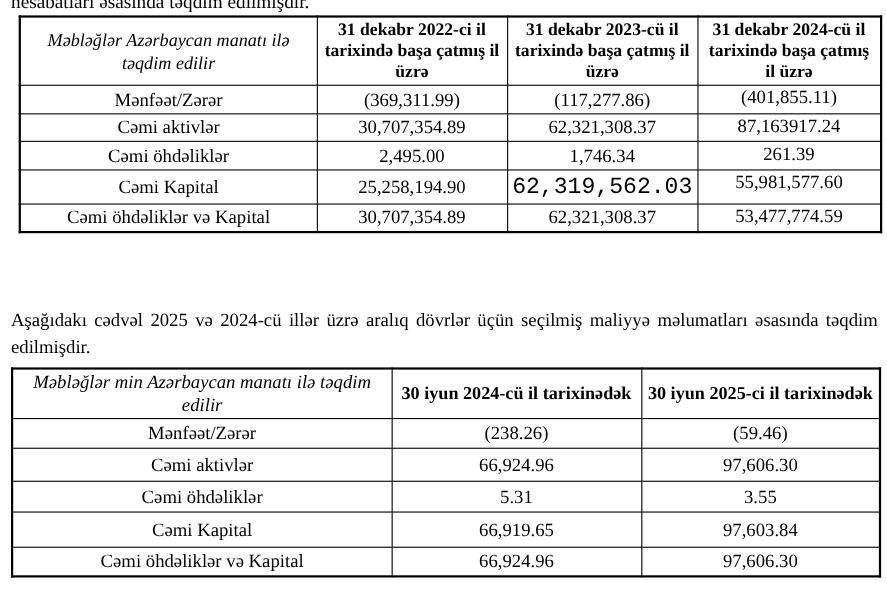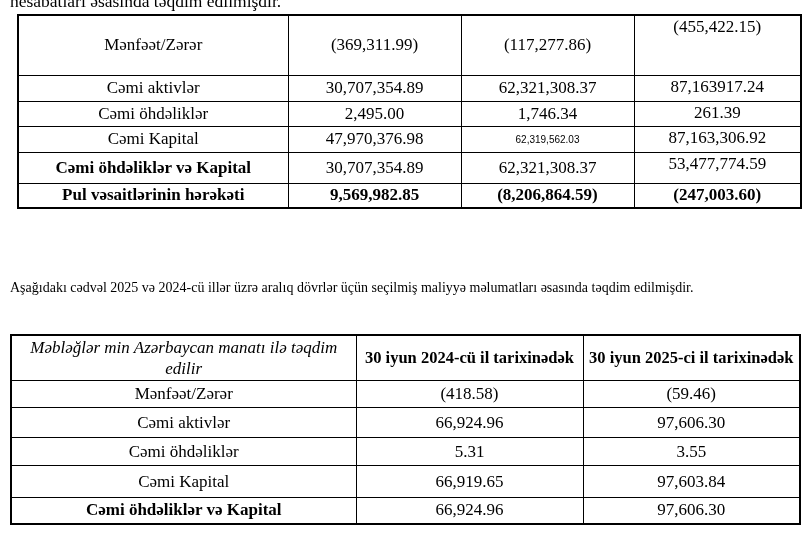--- a/index.html
+++ b/index.html
@@ -42,114 +42,114 @@
   #annual-table th.year-hdr { font-weight: bold; font-size: 16px; line-height: 19px; padding: 2px 6px; }
   #annual-table th.corner-hdr { font-style: italic; font-size: 16.5px; line-height: 21px; }
   #annual-table tr:nth-child(1) { height: 60px; }
   #annual-table tr:nth-child(2) { height: 26px; }
   #annual-table tr:nth-child(3) { height: 25px; }
   #annual-table tr:nth-child(4) { height: 26px; }
   #annual-table tr:nth-child(5) { height: 31px; }
   #annual-table tr:nth-child(6) { height: 25px; }
   #annual-table tr:nth-child(7) { height: 28px; }
   #annual-table td.col-2024 { vertical-align: top; padding-top: 1px; }
-  #annual-table td.sans-quirk { font-family: Liberation Sans, sans-serif; font-size: 10px; }
+  #annual-table td.sans-quirk { font-family: Liberation Mono, monospace; font-size: 21px; }
 
   
   #interim-table { left: 10px; top: 334px; width: 789px; font-size: 17px; }
   #interim-table th.year-hdr { font-weight: bold; font-size: 16.5px; line-height: 20px; }
   #interim-table th.corner-hdr { font-style: italic; font-size: 17px; line-height: 21px; }
   #interim-table tr:nth-child(1) { height: 42px; }
   #interim-table tr:nth-child(2) { height: 27px; }
   #interim-table tr:nth-child(3) { height: 30px; }
   #interim-table tr:nth-child(4) { height: 28px; }
   #interim-table tr:nth-child(5) { height: 32px; }
   #interim-table tr:nth-child(6) { height: 26px; }
 
-  .bold { font-weight: bold; }
+  .bold { font-weight: normal; }
 
   .intro-para {
     position: absolute;
     left: 10px;
     top: 261px;
     width: 788px;
-    font-size: 14px;
+    font-size: 17px;
     line-height: 25px;
     text-align: justify;
   }
 </style>
 </head>
 <body>
 
 <div class="clipped-line">hesabatları əsasında təqdim edilmişdir.</div>
 
 <table id="annual-table">
   <colgroup>
     <col style="width:270px">
       <col style="width:173px">
       <col style="width:173px">
       <col style="width:167px">
   </colgroup>
   <tbody>
+      <tr>
+    <th class="corner-hdr">Məbləğlər Azərbaycan manatı ilə təqdim edilir</th>
+    <th class="year-hdr">31 dekabr 2022-ci il tarixində başa çatmış il üzrə</th>
+    <th class="year-hdr">31 dekabr 2023-cü il tarixində başa çatmış il üzrə</th>
+    <th class="year-hdr">31 dekabr 2024-cü il tarixində başa çatmış il üzrə</th>
+  </tr>
   <tr>
     <td>Mənfəət/Zərər</td>
     <td>(369,311.99)</td>
     <td>(117,277.86)</td>
-    <td class="col-2024">(455,422.15)</td>
+    <td class="col-2024">(401,855.11)</td>
   </tr>
   <tr>
     <td>Cəmi aktivlər</td>
     <td>30,707,354.89</td>
     <td>62,321,308.37</td>
     <td class="col-2024">87,163917.24</td>
   </tr>
   <tr>
     <td>Cəmi öhdəliklər</td>
     <td>2,495.00</td>
     <td>1,746.34</td>
     <td class="col-2024">261.39</td>
   </tr>
   <tr>
     <td>Cəmi Kapital</td>
-    <td>47,970,376.98</td>
+    <td>25,258,194.90</td>
     <td class="sans-quirk">62,319,562.03</td>
-    <td class="col-2024">87,163,306.92</td>
+    <td class="col-2024">55,981,577.60</td>
   </tr>
   <tr>
     <td class="bold">Cəmi öhdəliklər və Kapital</td>
     <td>30,707,354.89</td>
     <td>62,321,308.37</td>
     <td class="col-2024">53,477,774.59</td>
-  </tr>
-  <tr>
-    <td class="bold">Pul vəsaitlərinin hərəkəti</td>
-    <td class="bold">9,569,982.85</td>
-    <td class="bold">(8,206,864.59)</td>
-    <td class="col-2024 bold">(247,003.60)</td>
   </tr>
 </tbody>
   </table>
 
 <p class="intro-para">Aşağıdakı cədvəl 2025 və 2024-cü illər üzrə aralıq dövrlər üçün seçilmiş maliyyə məlumatları əsasında təqdim edilmişdir.</p>
 
 <table id="interim-table">
   <colgroup>
     <col style="width:345px">
       <col style="width:227px">
       <col style="width:217px">
   </colgroup>
   <tbody>
       <tr>
     <th class="corner-hdr">Məbləğlər min Azərbaycan manatı ilə təqdim edilir</th>
     <th class="year-hdr">30 iyun 2024-cü il tarixinədək</th>
     <th class="year-hdr">30 iyun 2025-ci il tarixinədək</th>
   </tr>
   <tr>
     <td>Mənfəət/Zərər</td>
-    <td>(418.58)</td>
+    <td>(238.26)</td>
     <td>(59.46)</td>
   </tr>
   <tr>
     <td>Cəmi aktivlər</td>
     <td>66,924.96</td>
     <td>97,606.30</td>
   </tr>
   <tr>
     <td>Cəmi öhdəliklər</td>
     <td>5.31</td>

